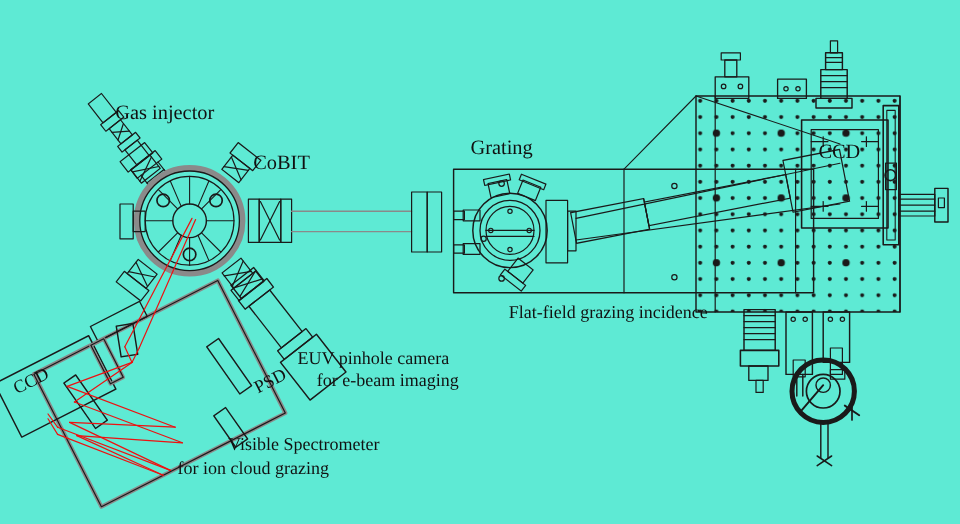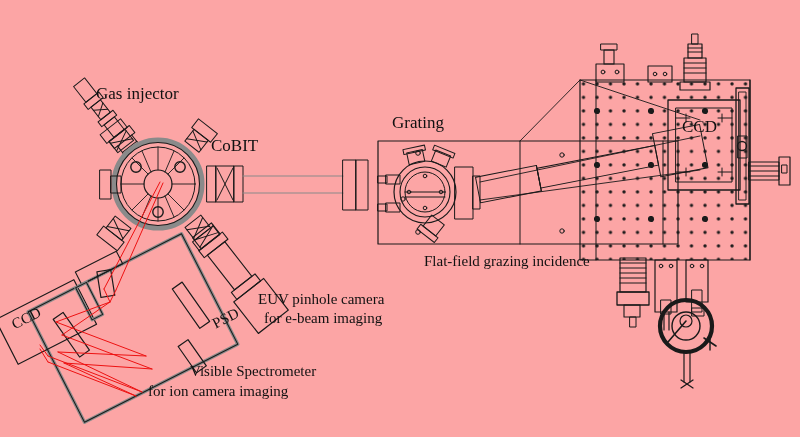--- a/index.html
+++ b/index.html
@@ -1,18 +1,18 @@
 <!DOCTYPE html>
 <html><head>
 <meta charset="utf-8">
 <style>
   html,body{margin:0;padding:0;background:#ffffff;}
   body{width:800px;height:437px;overflow:hidden;
        font-family:"Liberation Serif","DejaVu Serif",serif;}
-  #stage{position:relative;width:800px;height:437px;background:#fca5a5;}
+  #stage{position:relative;width:800px;height:437px;background:#5eead4;}
   svg{position:absolute;left:0;top:0;}
   .lbl{position:absolute;white-space:pre;color:#111;
        font-family:"Liberation Serif","DejaVu Serif",serif;}
   .lbl-lg{font-size:17px;}
   .lbl-md{font-size:15px;}
 </style>
 </head>
 <body>
 
 <div id="stage">
@@ -341,31 +341,31 @@
     <line x1="142" y1="392" x2="48" y2="356"></line>
     <line x1="136" y1="396" x2="48" y2="362"></line>
 
     <line x1="48" y1="356" x2="40" y2="345"></line>
     <line x1="48" y1="362" x2="40" y2="349"></line>
   </g>
 </svg>
 
 <div class="lbl lbl-lg" style="left:96px;  top:84px;">Gas injector</div>
 
-<div class="lbl lbl-lg" style="left:211px; top:136px;">CoBIT</div>
+<div class="lbl lbl-lg" style="left:211px; top:126px;">CoBIT</div>
 
 <div class="lbl lbl-lg" style="left:392px; top:113px;text-align:right;">Grating</div>
 
 <div class="lbl lbl-lg" style="left:682px; top:117px;">CCD</div>
 
 <div class="lbl lbl-md" style="left:11px;  top:310px; transform:rotate(-27deg);">CCD</div>
 
 <div class="lbl lbl-md" style="left:212px; top:310px; transform:rotate(-27deg);">PSD</div>
 
-<div class="lbl lbl-md" style="left:258px; top:291px;">EUV pinhole camera</div>
+<div class="lbl lbl-md" style="left:248px; top:291px;">EUV pinhole camera</div>
 <div class="lbl lbl-md" style="left:264px; top:310px;text-align:right;">for e-beam imaging</div>
 
 <div class="lbl lbl-md" style="left:424px; top:253px;">Flat-field grazing incidence</div>
 
 <div class="lbl lbl-md" style="left:150px; top:363px;margin-left:40px;">Visible Spectrometer</div>
-<div class="lbl lbl-md" style="left:148px; top:383px;">for ion camera imaging</div>
+<div class="lbl lbl-md" style="left:148px; top:383px;">for ion cloud grazing</div>
 
 </div>
 
 </body></html>

